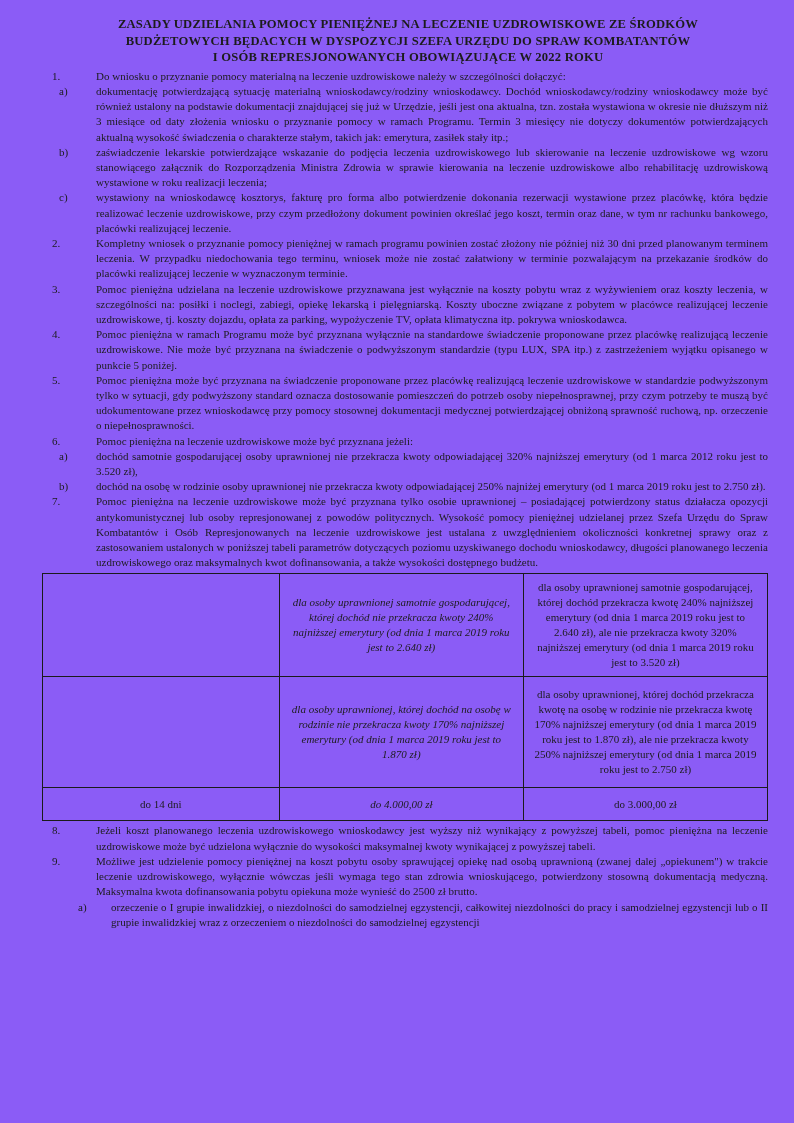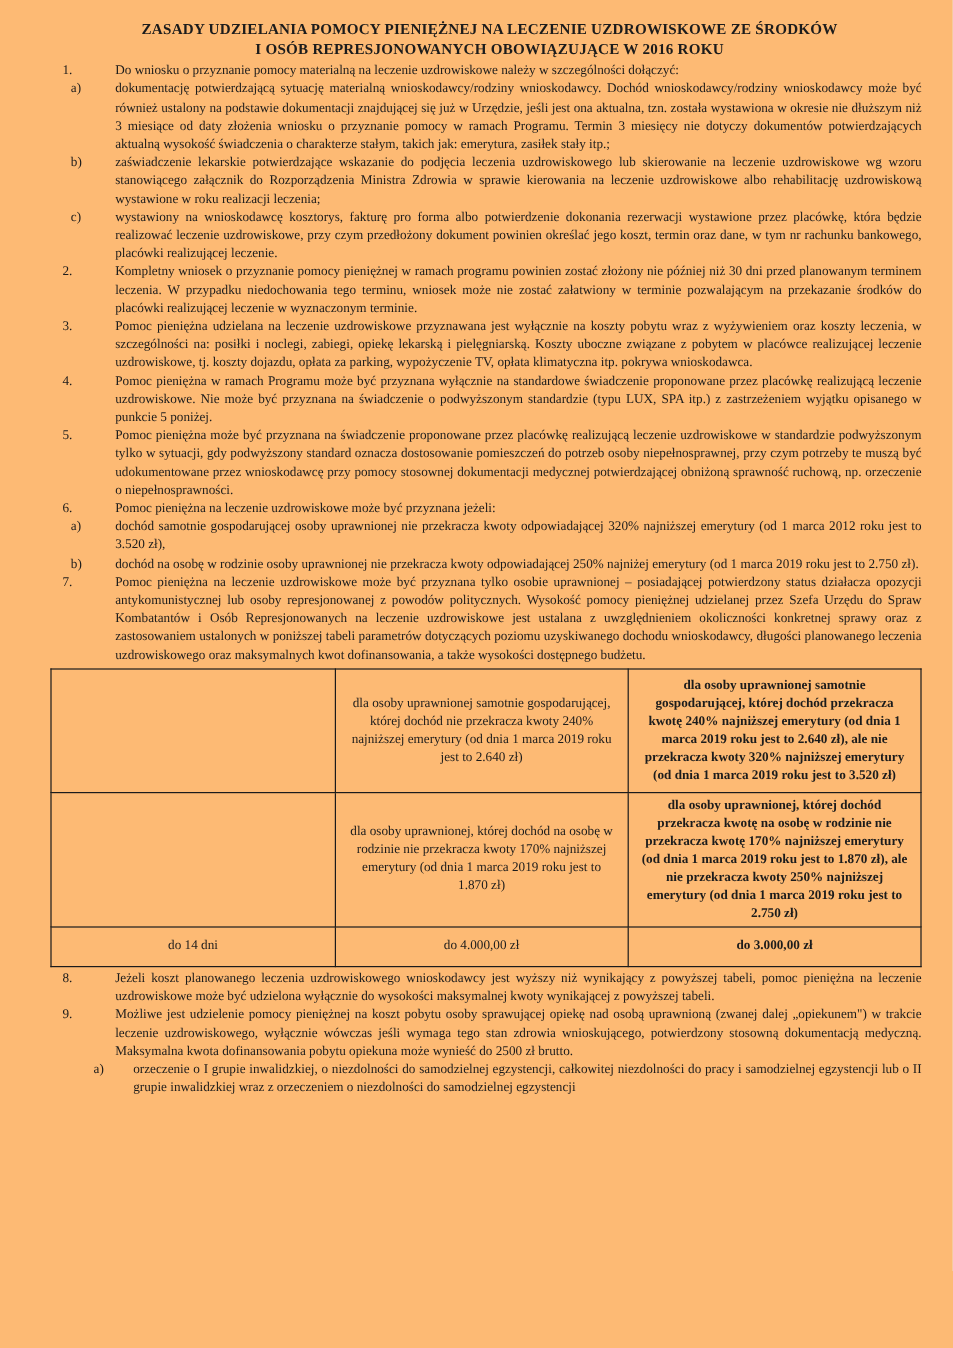--- a/index.html
+++ b/index.html
@@ -1,17 +1,17 @@
 <!DOCTYPE html>
 <html lang="pl"><head>
 <meta charset="utf-8">
 <style>
   html,body{margin:0;padding:0;background:#e9e9e9;}
   .page{
-    width:794px;height:1123px;margin:0 auto;background:#fdba74;
+    width:794px;height:1123px;margin:0 auto;background:#8b5cf6;
     box-sizing:border-box;padding:14px 26px 0 42px;
     font-family:"Liberation Serif","DejaVu Serif",serif;
     font-size:11px;line-height:15.2px;color:#1c1c1c;
     text-align:justify;overflow:hidden;
   }
   .title{
     text-align:center;font-weight:bold;font-size:12.6px;line-height:16.6px;
     letter-spacing:.2px;margin:2px 0 3px 6px;text-align-last:center;
   }
   .title div{text-align:center;}
@@ -24,36 +24,37 @@
   .text{flex:1;}
   table.aid{
     border-collapse:collapse;width:100%;margin:3px 0 2px 0;
     table-layout:fixed;
   }
   table.aid td{
     border:1.5px solid #1b1b1b;text-align:center;vertical-align:middle;
     padding:3px 10px;font-size:11px;line-height:15px;
   }
   td.c1{width:32.6%;}
-  td.c2{width:33.7%;}
-  td.c3{width:33.7%;font-weight:bold;}
+  td.c2{width:33.7%;font-style:italic;}
+  td.c3{width:33.7%;}
   .prewrap{white-space:pre-line;}
   tr.hdr td{height:34px;}
   tr.crit1 td{height:96px;}
   tr.crit2 td{height:104px;}
   tr.amt td{height:26px;}
 </style>
 </head>
 <body>
 
 <div class="page">
 
   <div class="title">
     <div>ZASADY UDZIELANIA POMOCY PIENIĘŻNEJ NA LECZENIE UZDROWISKOWE ZE ŚRODKÓW</div>
-    <div>I OSÓB REPRESJONOWANYCH OBOWIĄZUJĄCE W 2016 ROKU</div>
+    <div>BUDŻETOWYCH BĘDACYCH W DYSPOZYCJI SZEFA URZĘDU DO SPRAW KOMBATANTÓW</div>
+    <div>I OSÓB REPRESJONOWANYCH OBOWIĄZUJĄCE W 2022 ROKU</div>
   </div>
 
   <div class="list">
 
     <div class="item">
       <span class="marker">1.</span>
       <span class="text">Do wniosku o przyznanie pomocy materialną na leczenie uzdrowiskowe należy w szczególności dołączyć:</span>
     </div>
     <div class="item lvl2">
       <span class="marker">a)</span>

